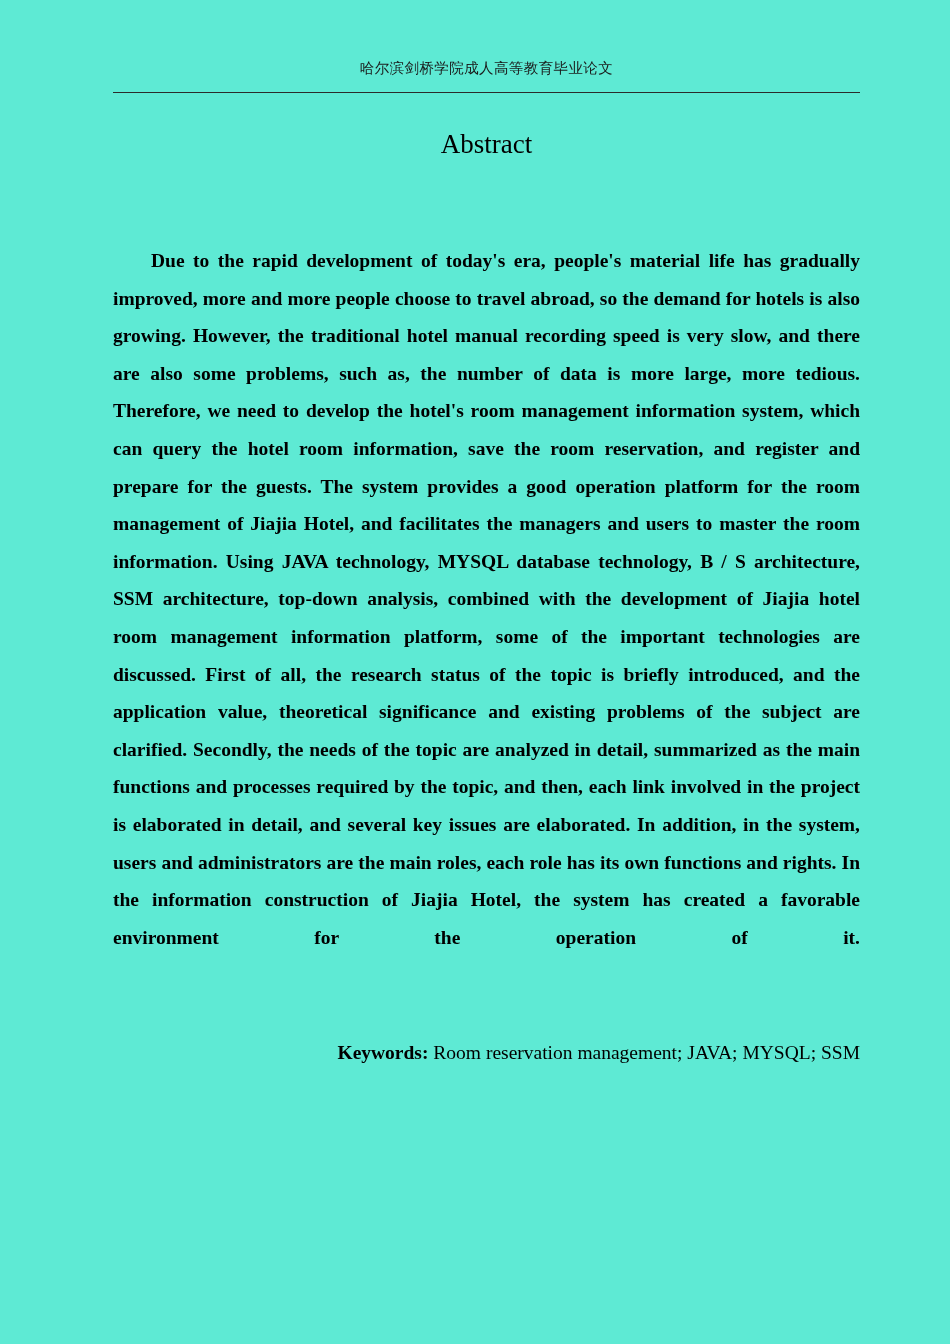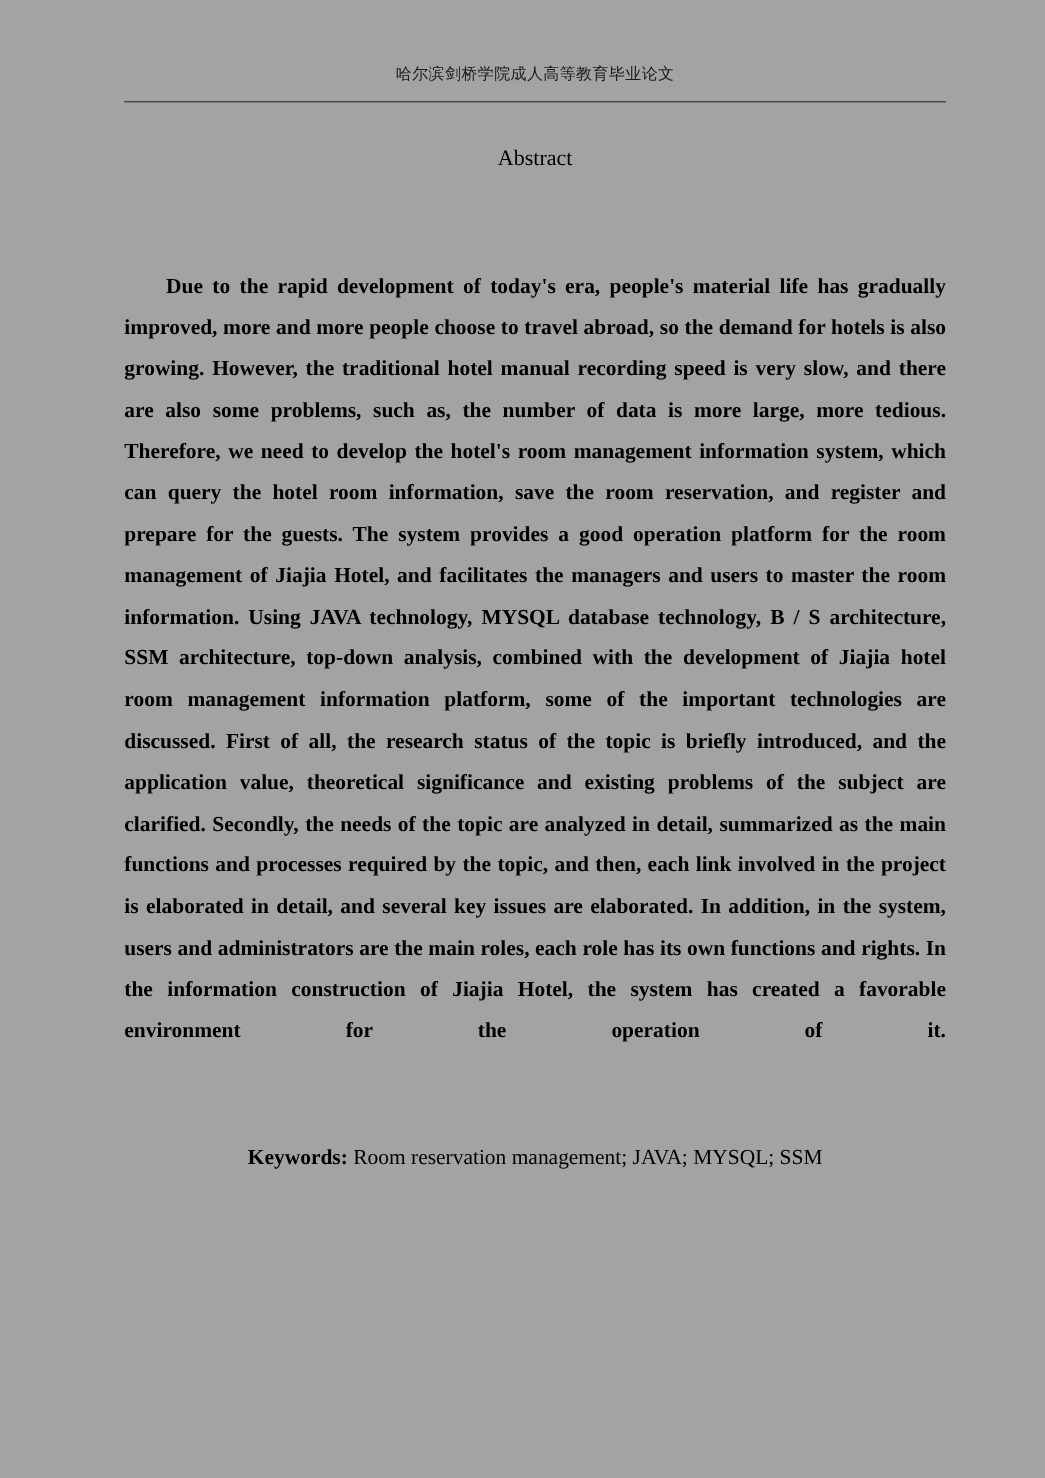--- a/index.html
+++ b/index.html
@@ -5,21 +5,21 @@
   html, body {
     margin: 0;
     padding: 0;
     background: #ffffff;
   }
 
   .page {
     position: relative;
     width: 950px;
     height: 1344px;
-    background: #a3a3a3;
+    background: #5eead4;
     overflow: hidden;
     font-family: "Liberation Serif", "DejaVu Serif", serif;
     color: #000000;
     box-sizing: border-box;
   }
 
   
   .page-header {
     position: absolute;
     left: 113px;
@@ -50,21 +50,21 @@
   .content {
     position: absolute;
     left: 113px;
     top: 112px;
     width: 747px;
   }
 
   .doc-title {
     text-align: center;
     font-family: "Liberation Serif", "DejaVu Serif", serif;
-    font-size: 20px;
+    font-size: 27px;
     font-weight: normal;
     line-height: 40px;
     margin: 12px 0 0 0;
     color: #000000;
   }
 
   .abstract-body {
     margin-top: 78px;
   }
 
@@ -85,21 +85,21 @@
   .abstract-para::after {
     content: "";
     display: inline-block;
     width: 100%;
   }
 
   .keywords-line {
     margin-top: 40px;
     font-size: 19.5px;
     line-height: 37.6px;
-    text-align: center;
+    text-align: right;
     color: #000000;
   }
 
   .keywords-label {
     font-weight: bold;
   }
 
   .keywords-value {
     font-weight: normal;
   }

